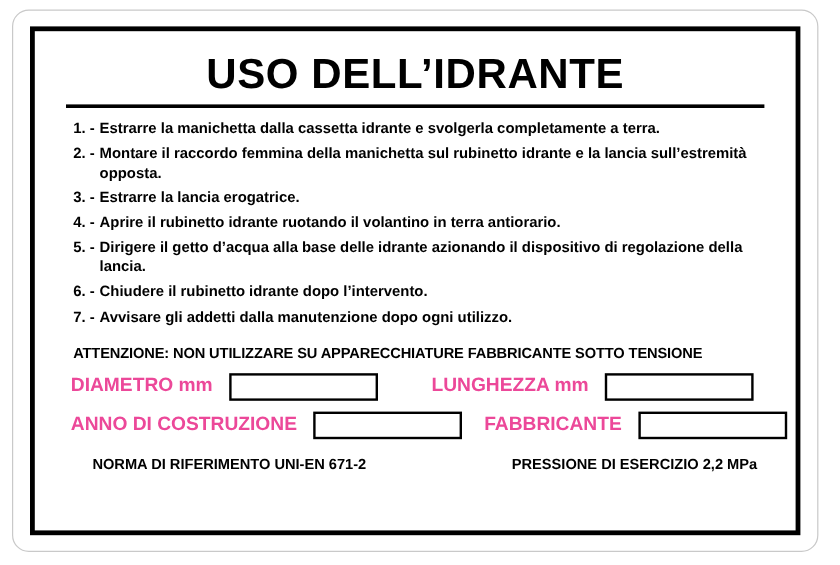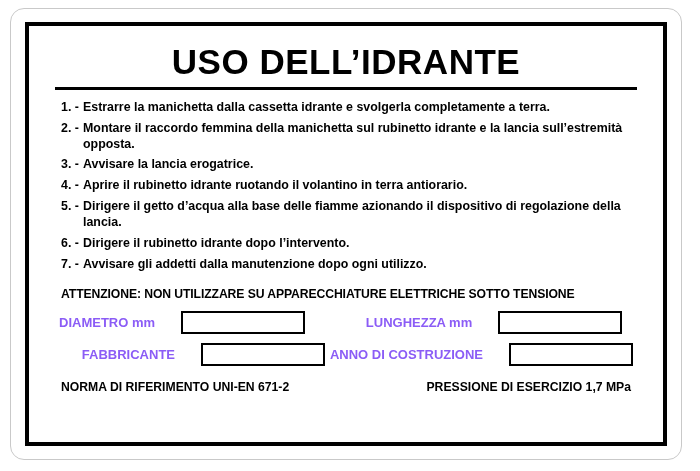--- a/index.html
+++ b/index.html
@@ -105,42 +105,42 @@
     display: flex;
     align-items: center;
     margin-bottom: 9px;
   }
   .field-cell {
     display: flex;
     align-items: center;
     flex: 1 1 50%;
   }
   .field-label {
-    font-size: 13px;
-    font-weight: bold;
-    color: #8b5cf6;
+    font-size: 16px;
+    font-weight: bold;
+    color: #ec4899;
     white-space: nowrap;
-    padding-right: 26px;
+    padding-right: 14px;
   }
   .field-box {
     width: 124px;
     height: 23px;
     border: 2px solid #000;
     background: #fff;
     box-sizing: border-box;
   }
   .field-cell.right {
     justify-content: center;
     padding-left: 18px;
   }
 
   .footer {
     display: flex;
     justify-content: space-between;
-    margin: 14px 8px 0 8px;
+    margin: 14px 8px 0 24px;
     font-size: 12.2px;
     font-weight: bold;
     color: #000;
   }
 </style>
 </head>
 <body>
 
 <div class="sign-outer">
   <div class="sign-frame">
@@ -153,65 +153,65 @@
         <li class="step">
           <span class="step-num">1. -</span>
           <span class="step-text">Estrarre la manichetta dalla cassetta idrante e svolgerla completamente a terra.</span>
         </li>
         <li class="step">
           <span class="step-num">2. -</span>
           <span class="step-text">Montare il raccordo femmina della manichetta sul rubinetto idrante e la lancia sull’estremità opposta.</span>
         </li>
         <li class="step">
           <span class="step-num">3. -</span>
-          <span class="step-text">Avvisare la lancia erogatrice.</span>
+          <span class="step-text">Estrarre la lancia erogatrice.</span>
         </li>
         <li class="step">
           <span class="step-num">4. -</span>
           <span class="step-text">Aprire il rubinetto idrante ruotando il volantino in terra antiorario.</span>
         </li>
         <li class="step">
           <span class="step-num">5. -</span>
-          <span class="step-text">Dirigere il getto d’acqua alla base delle fiamme azionando il dispositivo di regolazione della lancia.</span>
+          <span class="step-text">Dirigere il getto d’acqua alla base delle idrante azionando il dispositivo di regolazione della lancia.</span>
         </li>
         <li class="step">
           <span class="step-num">6. -</span>
-          <span class="step-text">Dirigere il rubinetto idrante dopo l’intervento.</span>
+          <span class="step-text">Chiudere il rubinetto idrante dopo l’intervento.</span>
         </li>
         <li class="step">
           <span class="step-num">7. -</span>
           <span class="step-text">Avvisare gli addetti dalla manutenzione dopo ogni utilizzo.</span>
         </li>
       </ul>
 
-      <div class="warning">ATTENZIONE: NON UTILIZZARE SU APPARECCHIATURE ELETTRICHE SOTTO TENSIONE</div>
+      <div class="warning">ATTENZIONE: NON UTILIZZARE SU APPARECCHIATURE FABBRICANTE SOTTO TENSIONE</div>
 
       <div class="fields">
         <div class="field-row">
           <div class="field-cell">
             <span class="field-label">DIAMETRO mm</span>
             <span class="field-box"></span>
           </div>
           <div class="field-cell right">
             <span class="field-label">LUNGHEZZA mm</span>
             <span class="field-box"></span>
           </div>
         </div>
         <div class="field-row">
+          <div class="field-cell">
+            <span class="field-label">ANNO DI COSTRUZIONE</span>
+            <span class="field-box"></span>
+          </div>
           <div class="field-cell right">
             <span class="field-label">FABBRICANTE</span>
             <span class="field-box"></span>
           </div>
-          <div class="field-cell">
-            <span class="field-label">ANNO DI COSTRUZIONE</span>
-            <span class="field-box"></span>
-          </div>
         </div>
       </div>
 
       <div class="footer">
         <span>NORMA DI RIFERIMENTO UNI-EN 671-2</span>
-        <span>PRESSIONE DI ESERCIZIO 1,7 MPa</span>
+        <span>PRESSIONE DI ESERCIZIO 2,2 MPa</span>
       </div>
 
     </div>
   </div>
 </div>
 
 </body></html>

